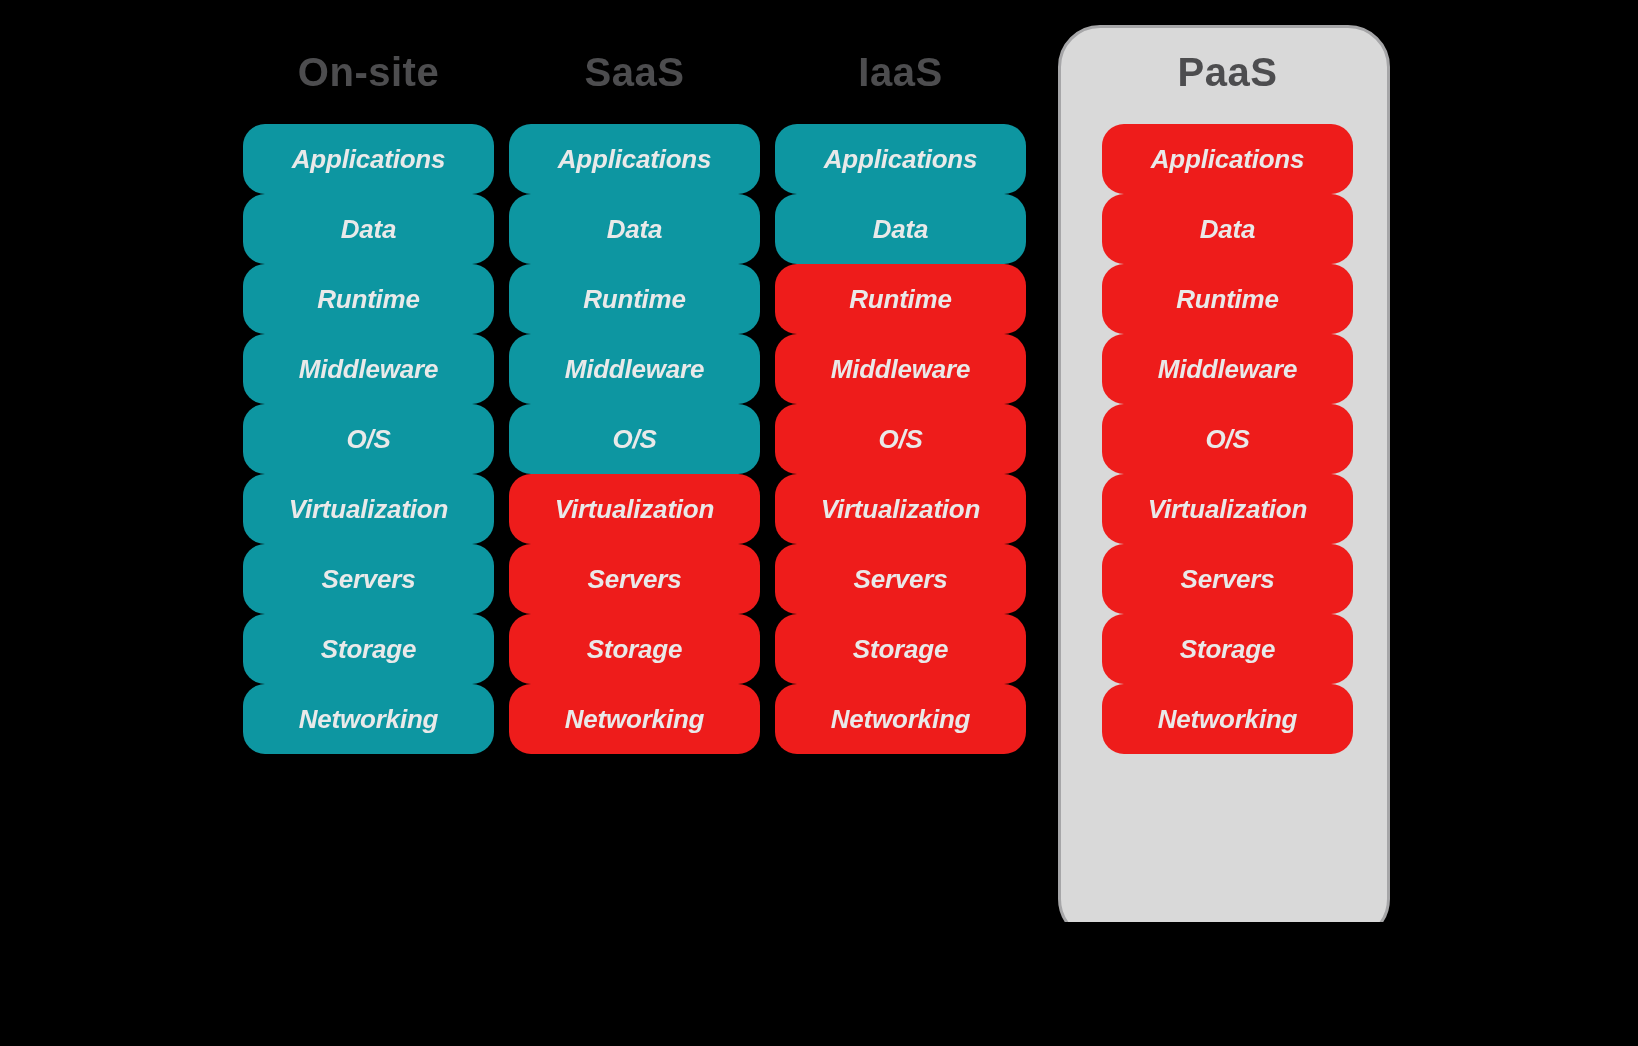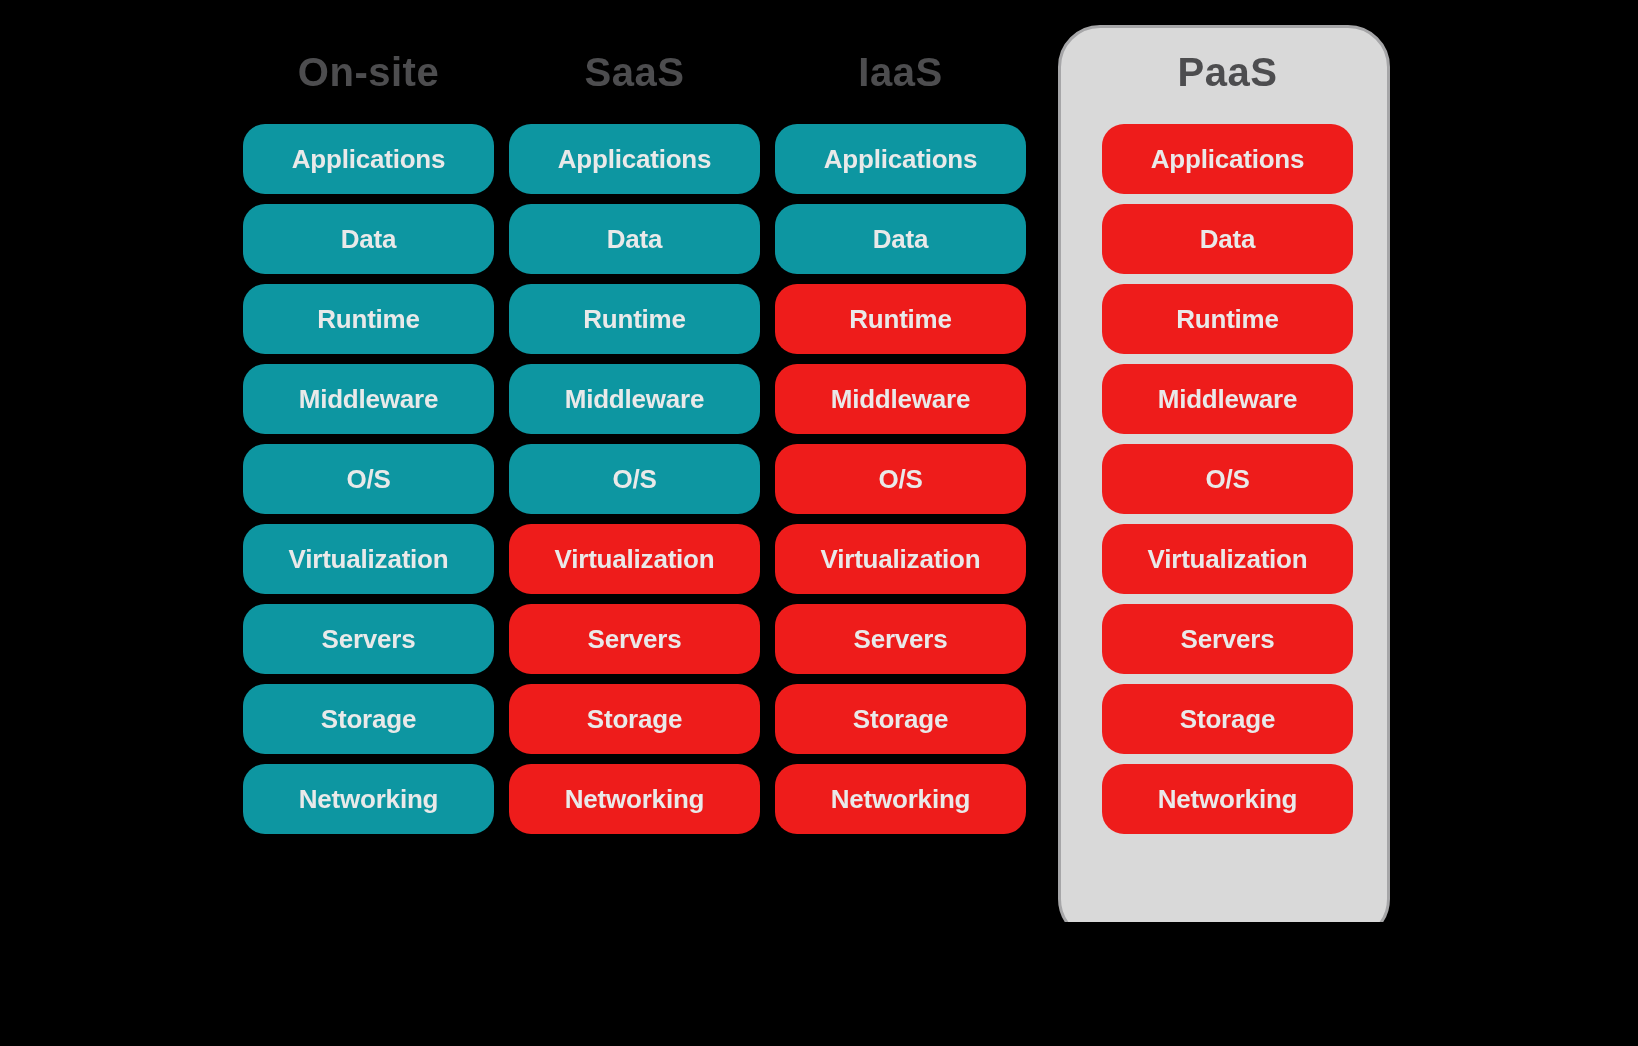--- a/index.html
+++ b/index.html
@@ -45,21 +45,22 @@
     letter-spacing: 0.5px;
     color: var(--heading, #4d4d4f);
   }
   .pill-stack {
     position: absolute;
     top: 124px;
     left: 0;
     width: 251px;
     display: flex;
     flex-direction: column;
-    gap: 10px;
+    gap: 0;
+    font-style: italic;
   }
   .pill {
     height: 70px;
     border-radius: 22px;
     display: flex;
     align-items: center;
     justify-content: center;
     font-size: 26px;
     font-weight: 700;
     letter-spacing: -0.2px;

